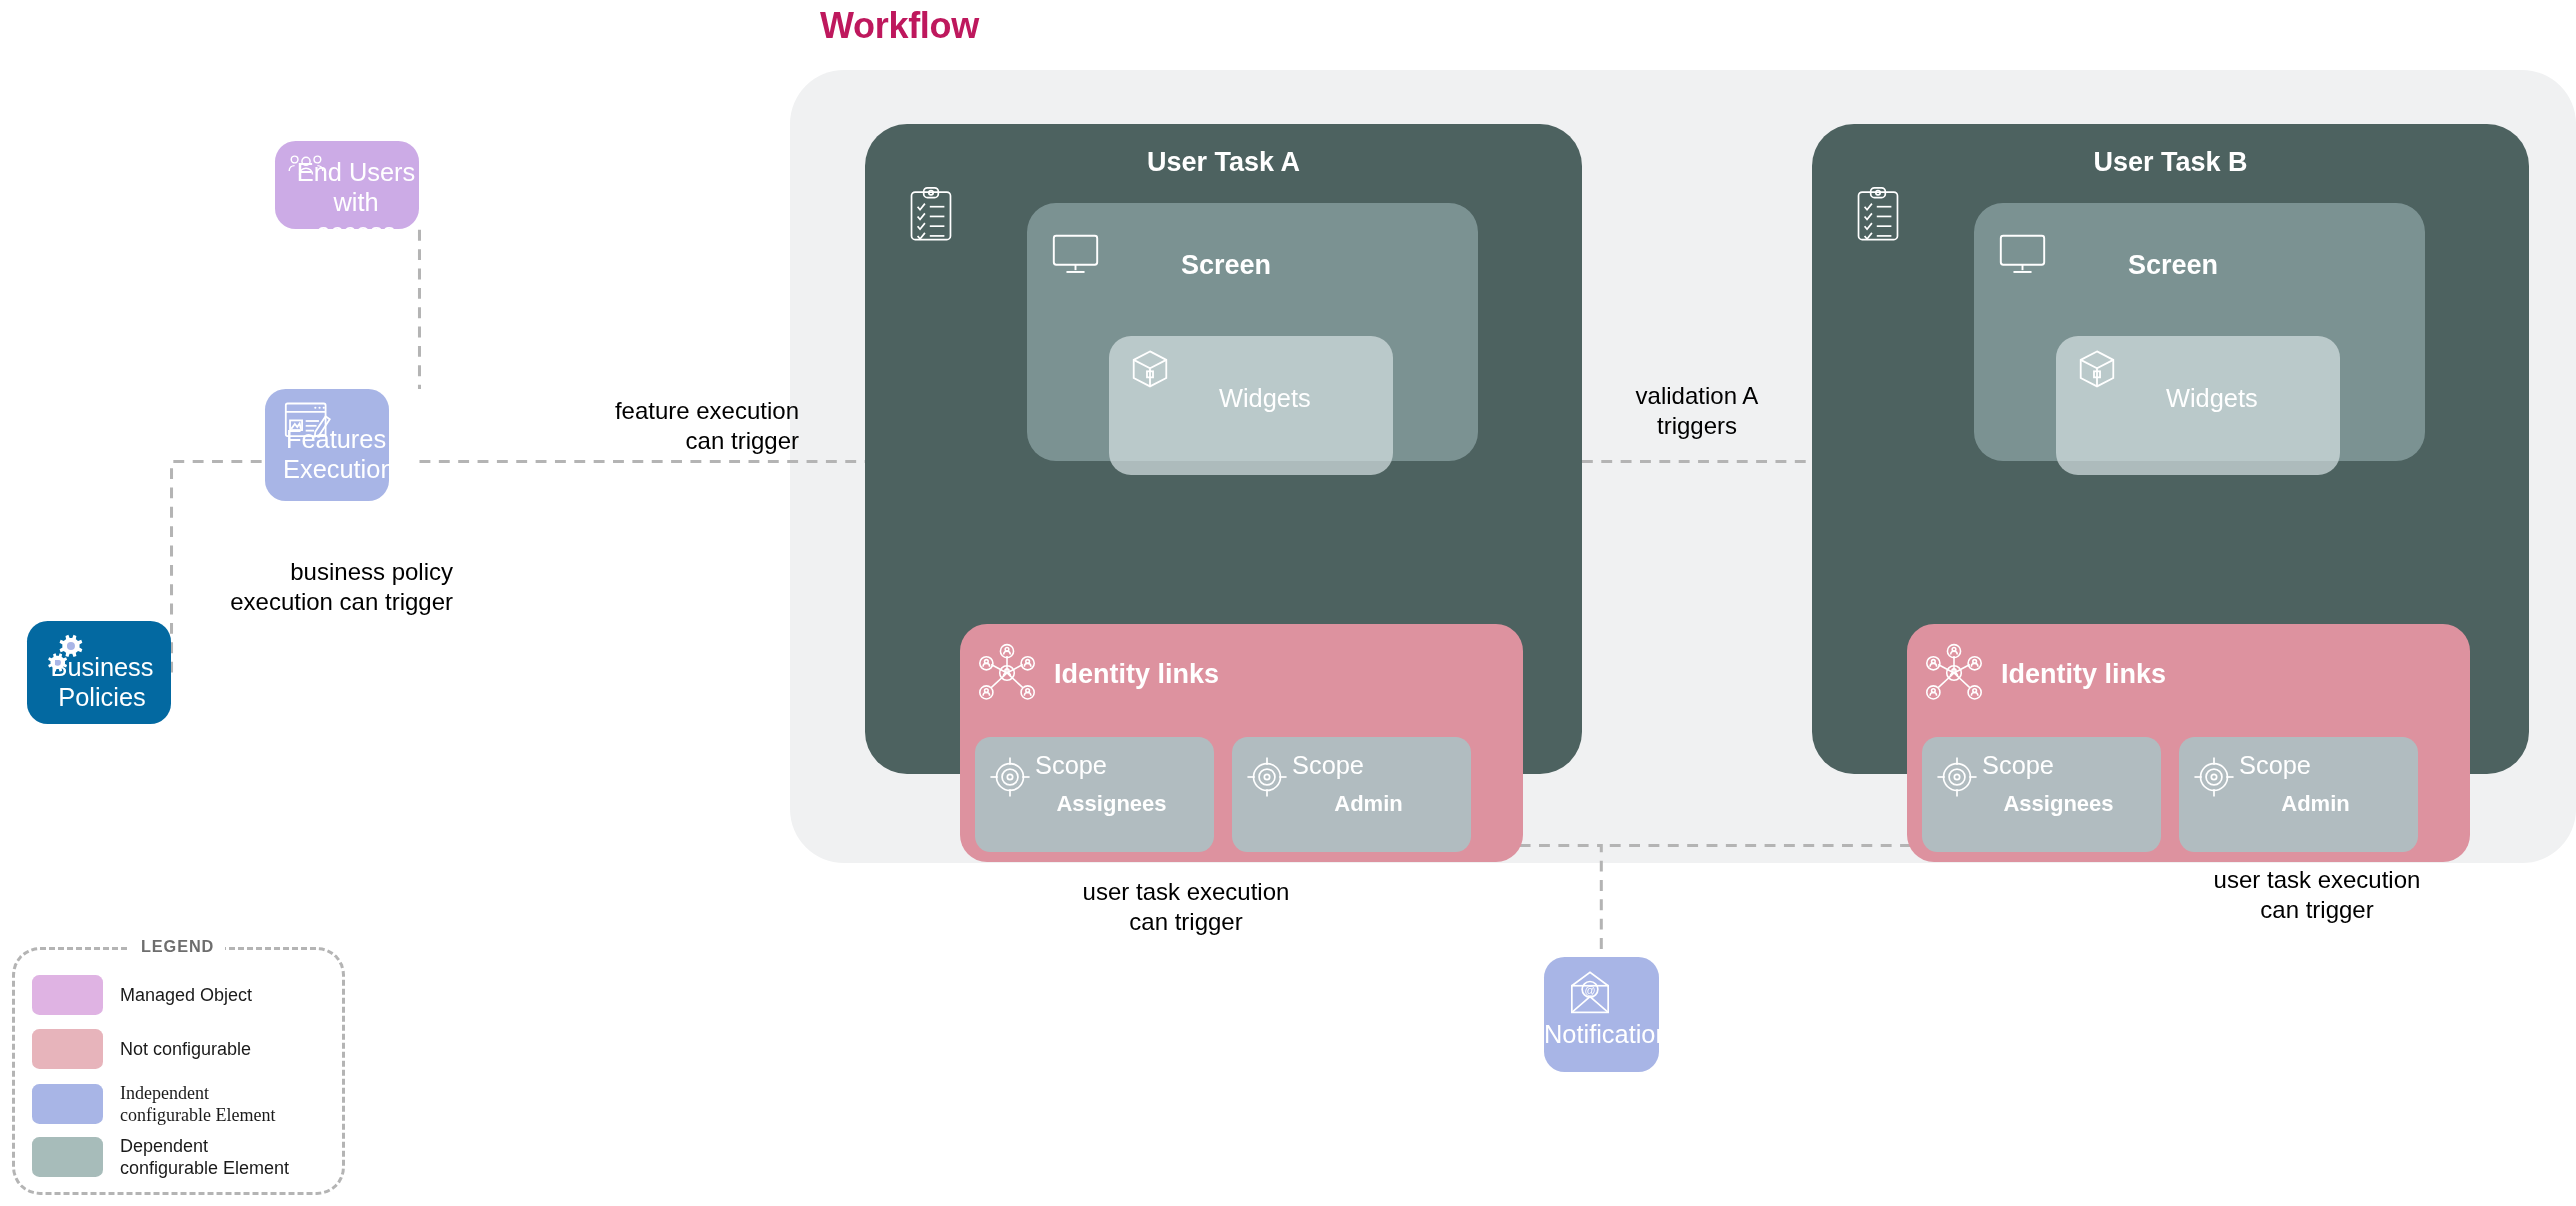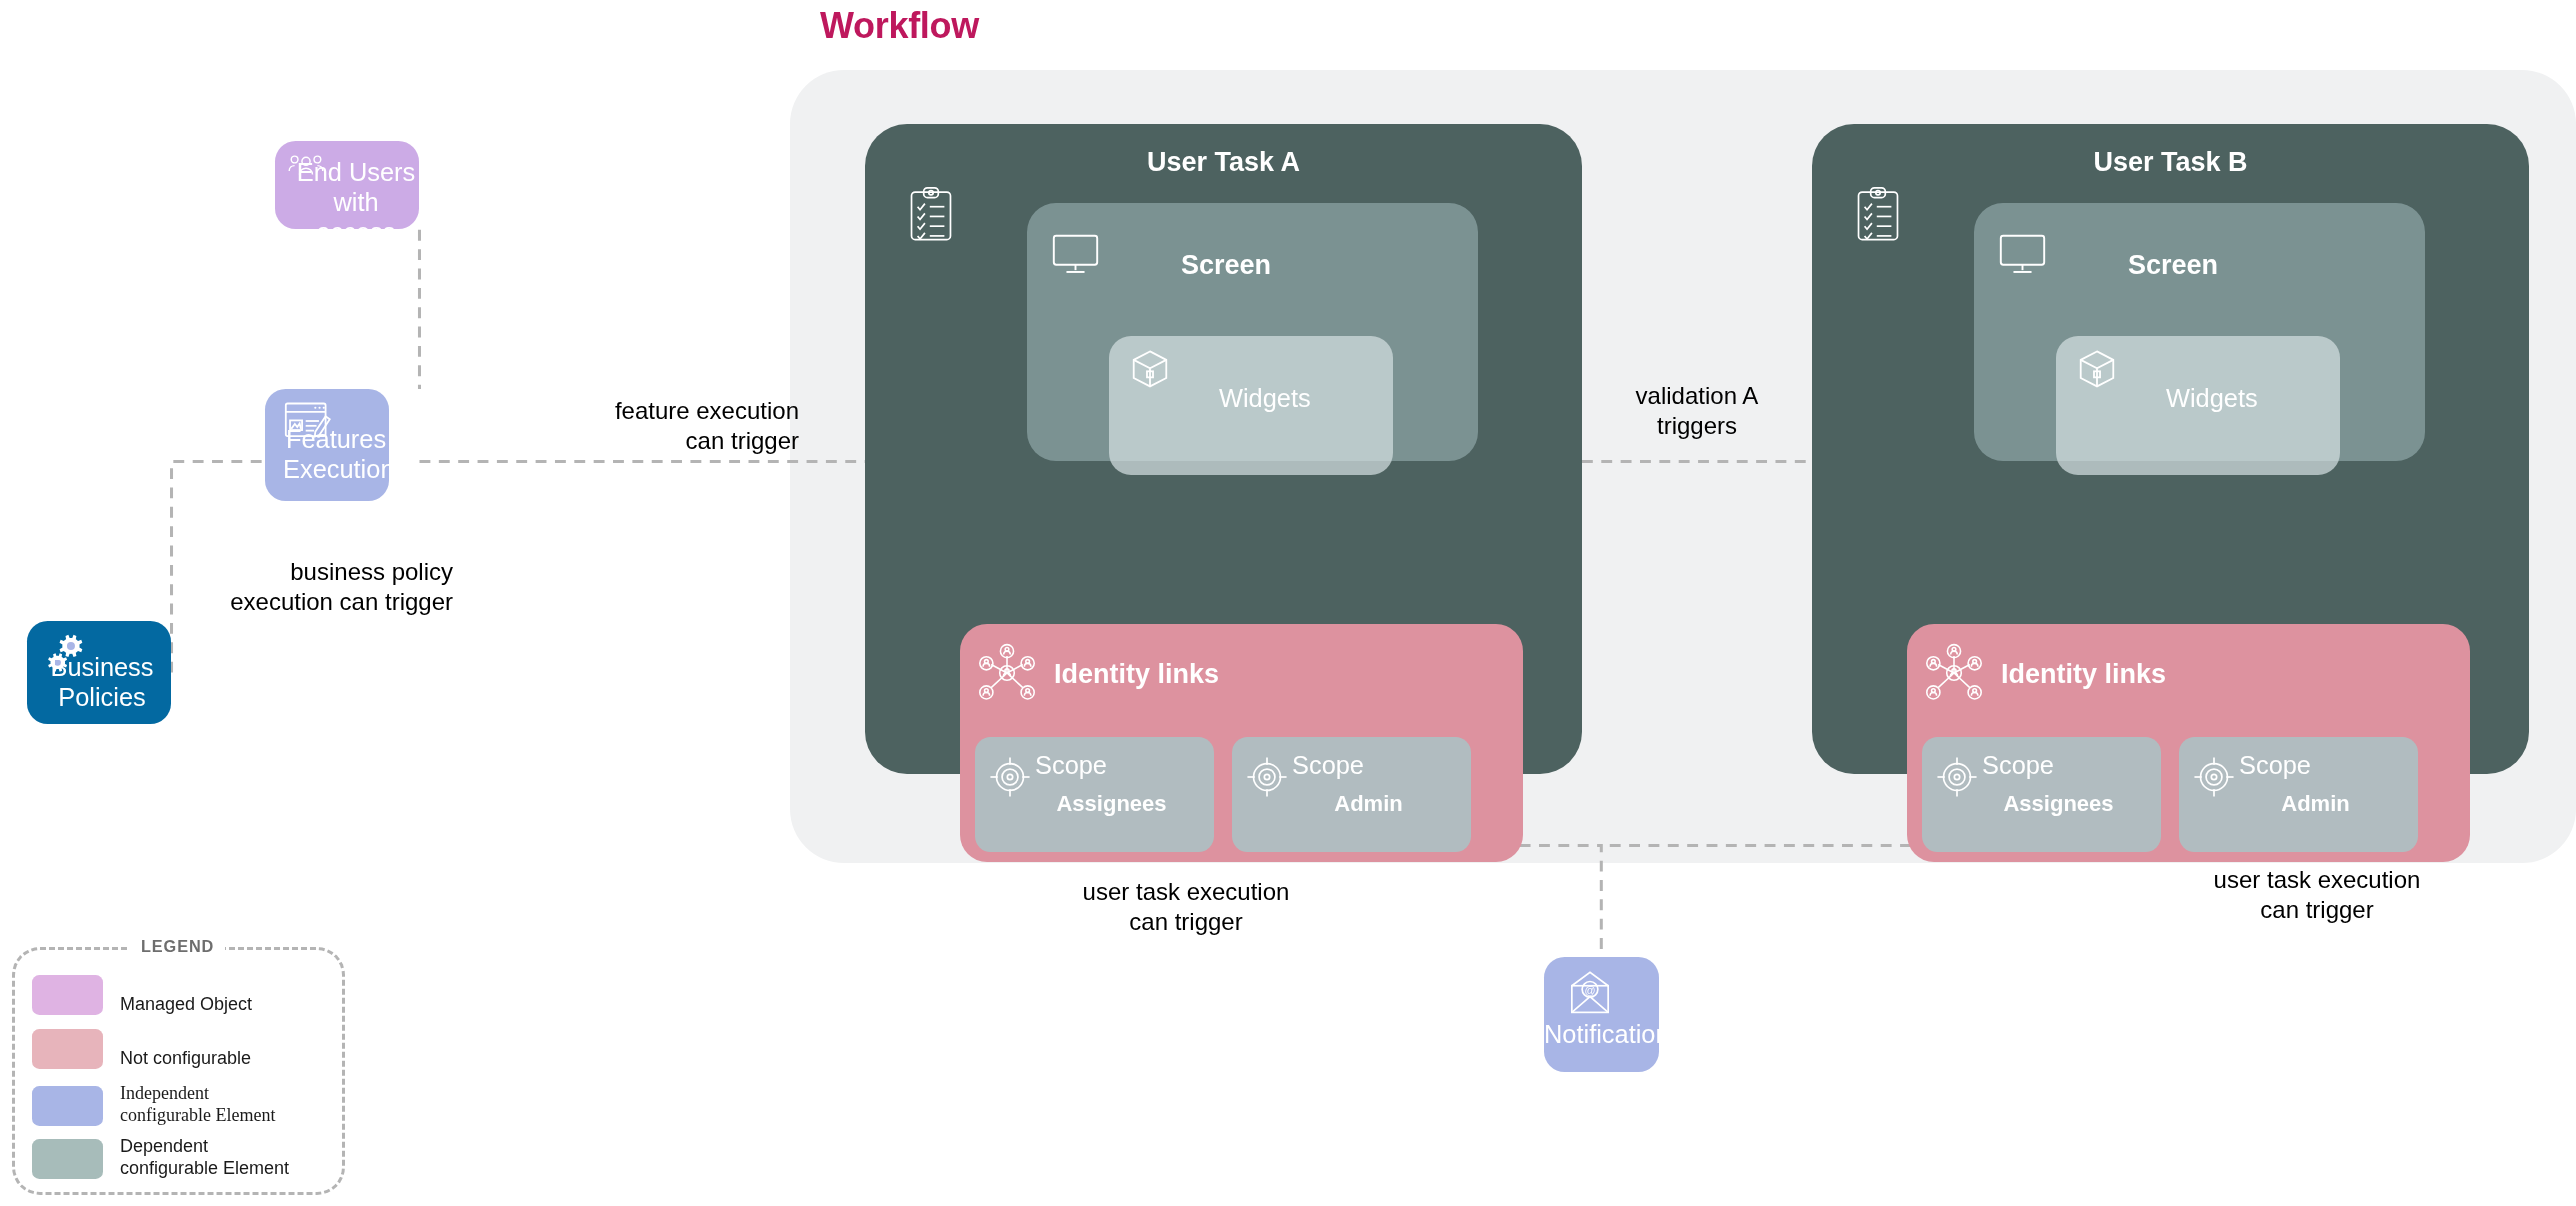--- a/index.html
+++ b/index.html
@@ -209,21 +209,21 @@
     padding: 0 11px;
     font-size: 16.3px;
     font-weight: bold;
     color: #6e6e6e;
     letter-spacing: 0.9px;
   }
   .legend-row {
     position: absolute;
     left: 17px;
     display: flex;
-    align-items: flex-end;
+    align-items: center;
   }
   .legend-swatch {
     width: 71px; height: 40px;
     border-radius: 7.3px;
     flex: none;
   }
   .legend-text {
     margin-left: 17px;
     font-size: 18px;
     line-height: 22px;

